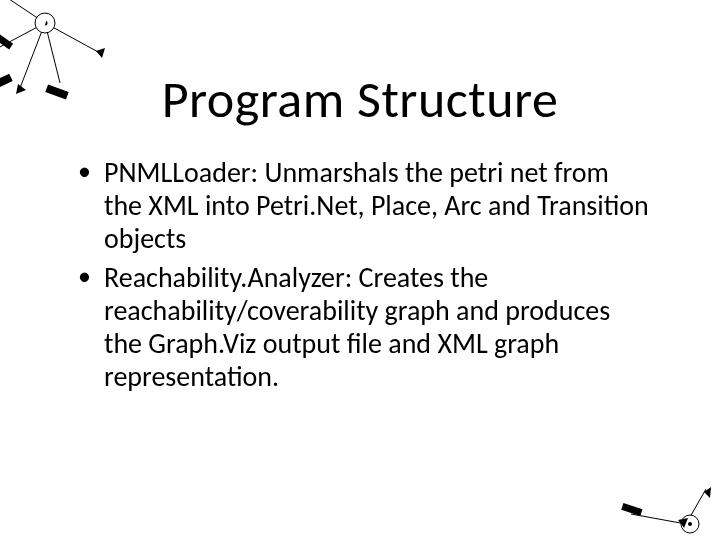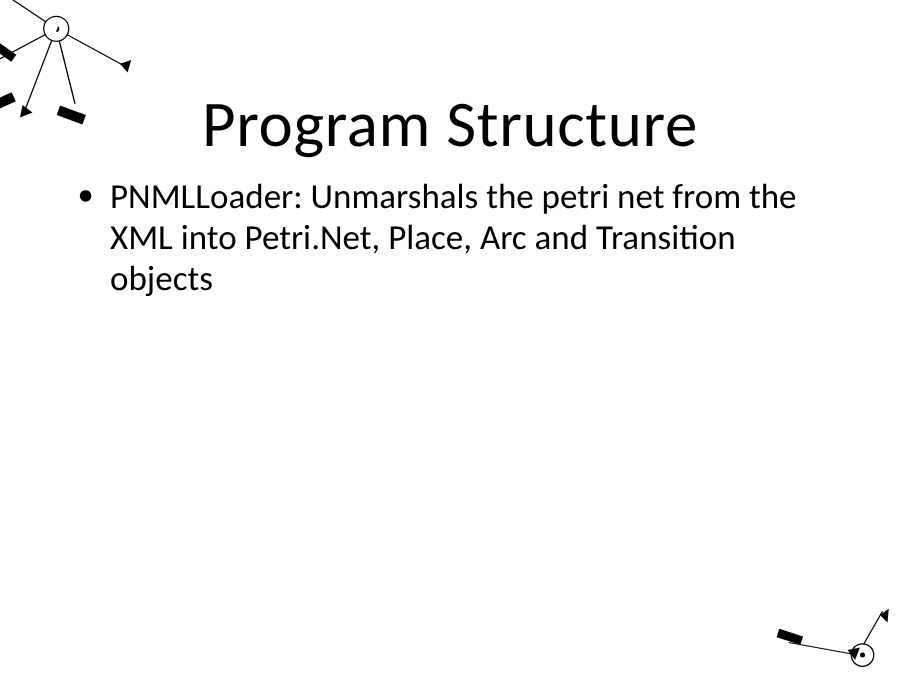--- a/index.html
+++ b/index.html
@@ -32,21 +32,21 @@
   .body {
     position: absolute;
     top: 140px;
     left: 58px;
     width: 610px;
     font-size: 28px;
     line-height: 1.18;
   }
   .body ul {
     list-style: none;
-    margin: 0;
+    margin: 16px;
     padding: 0;
   }
   .body li {
     position: relative;
     padding-left: 30px;
     margin-bottom: 6px;
   }
   .body li::before {
     content: "•";
     position: absolute;
@@ -95,20 +95,21 @@
       <polygon points="28,96 36,102 26,106" fill="#000"></polygon>
       <polygon points="48,32 58,28 54,40" fill="#fff" stroke="#000" stroke-width="0"></polygon>
     </svg>
   </div>
 
   <h1 class="title">Program Structure</h1>
 
   <div class="body">
     <ul>
       <li>PNMLLoader: Unmarshals the petri net from the XML into Petri.Net, Place, Arc and Transition objects</li>
+      <li>Reachability.Analyzer: Creates the reachability/coverability graph and produces the Graph.Viz output file and XML graph representation.</li>
     </ul>
   </div>
 
   <div class="doodle-br">
     <svg viewBox="0 0 100 70" width="100" height="70">
       <line x1="15" y1="40" x2="70" y2="50" stroke="#000" stroke-width="1"></line>
       <line x1="70" y1="50" x2="90" y2="15" stroke="#000" stroke-width="1"></line>
       <rect x="6" y="32" width="20" height="7" fill="#000" transform="rotate(18 16 35)"></rect>
       <circle cx="74" cy="50" r="9" fill="#fff" stroke="#000" stroke-width="1"></circle>
       <circle cx="74" cy="50" r="2" fill="#000"></circle>

